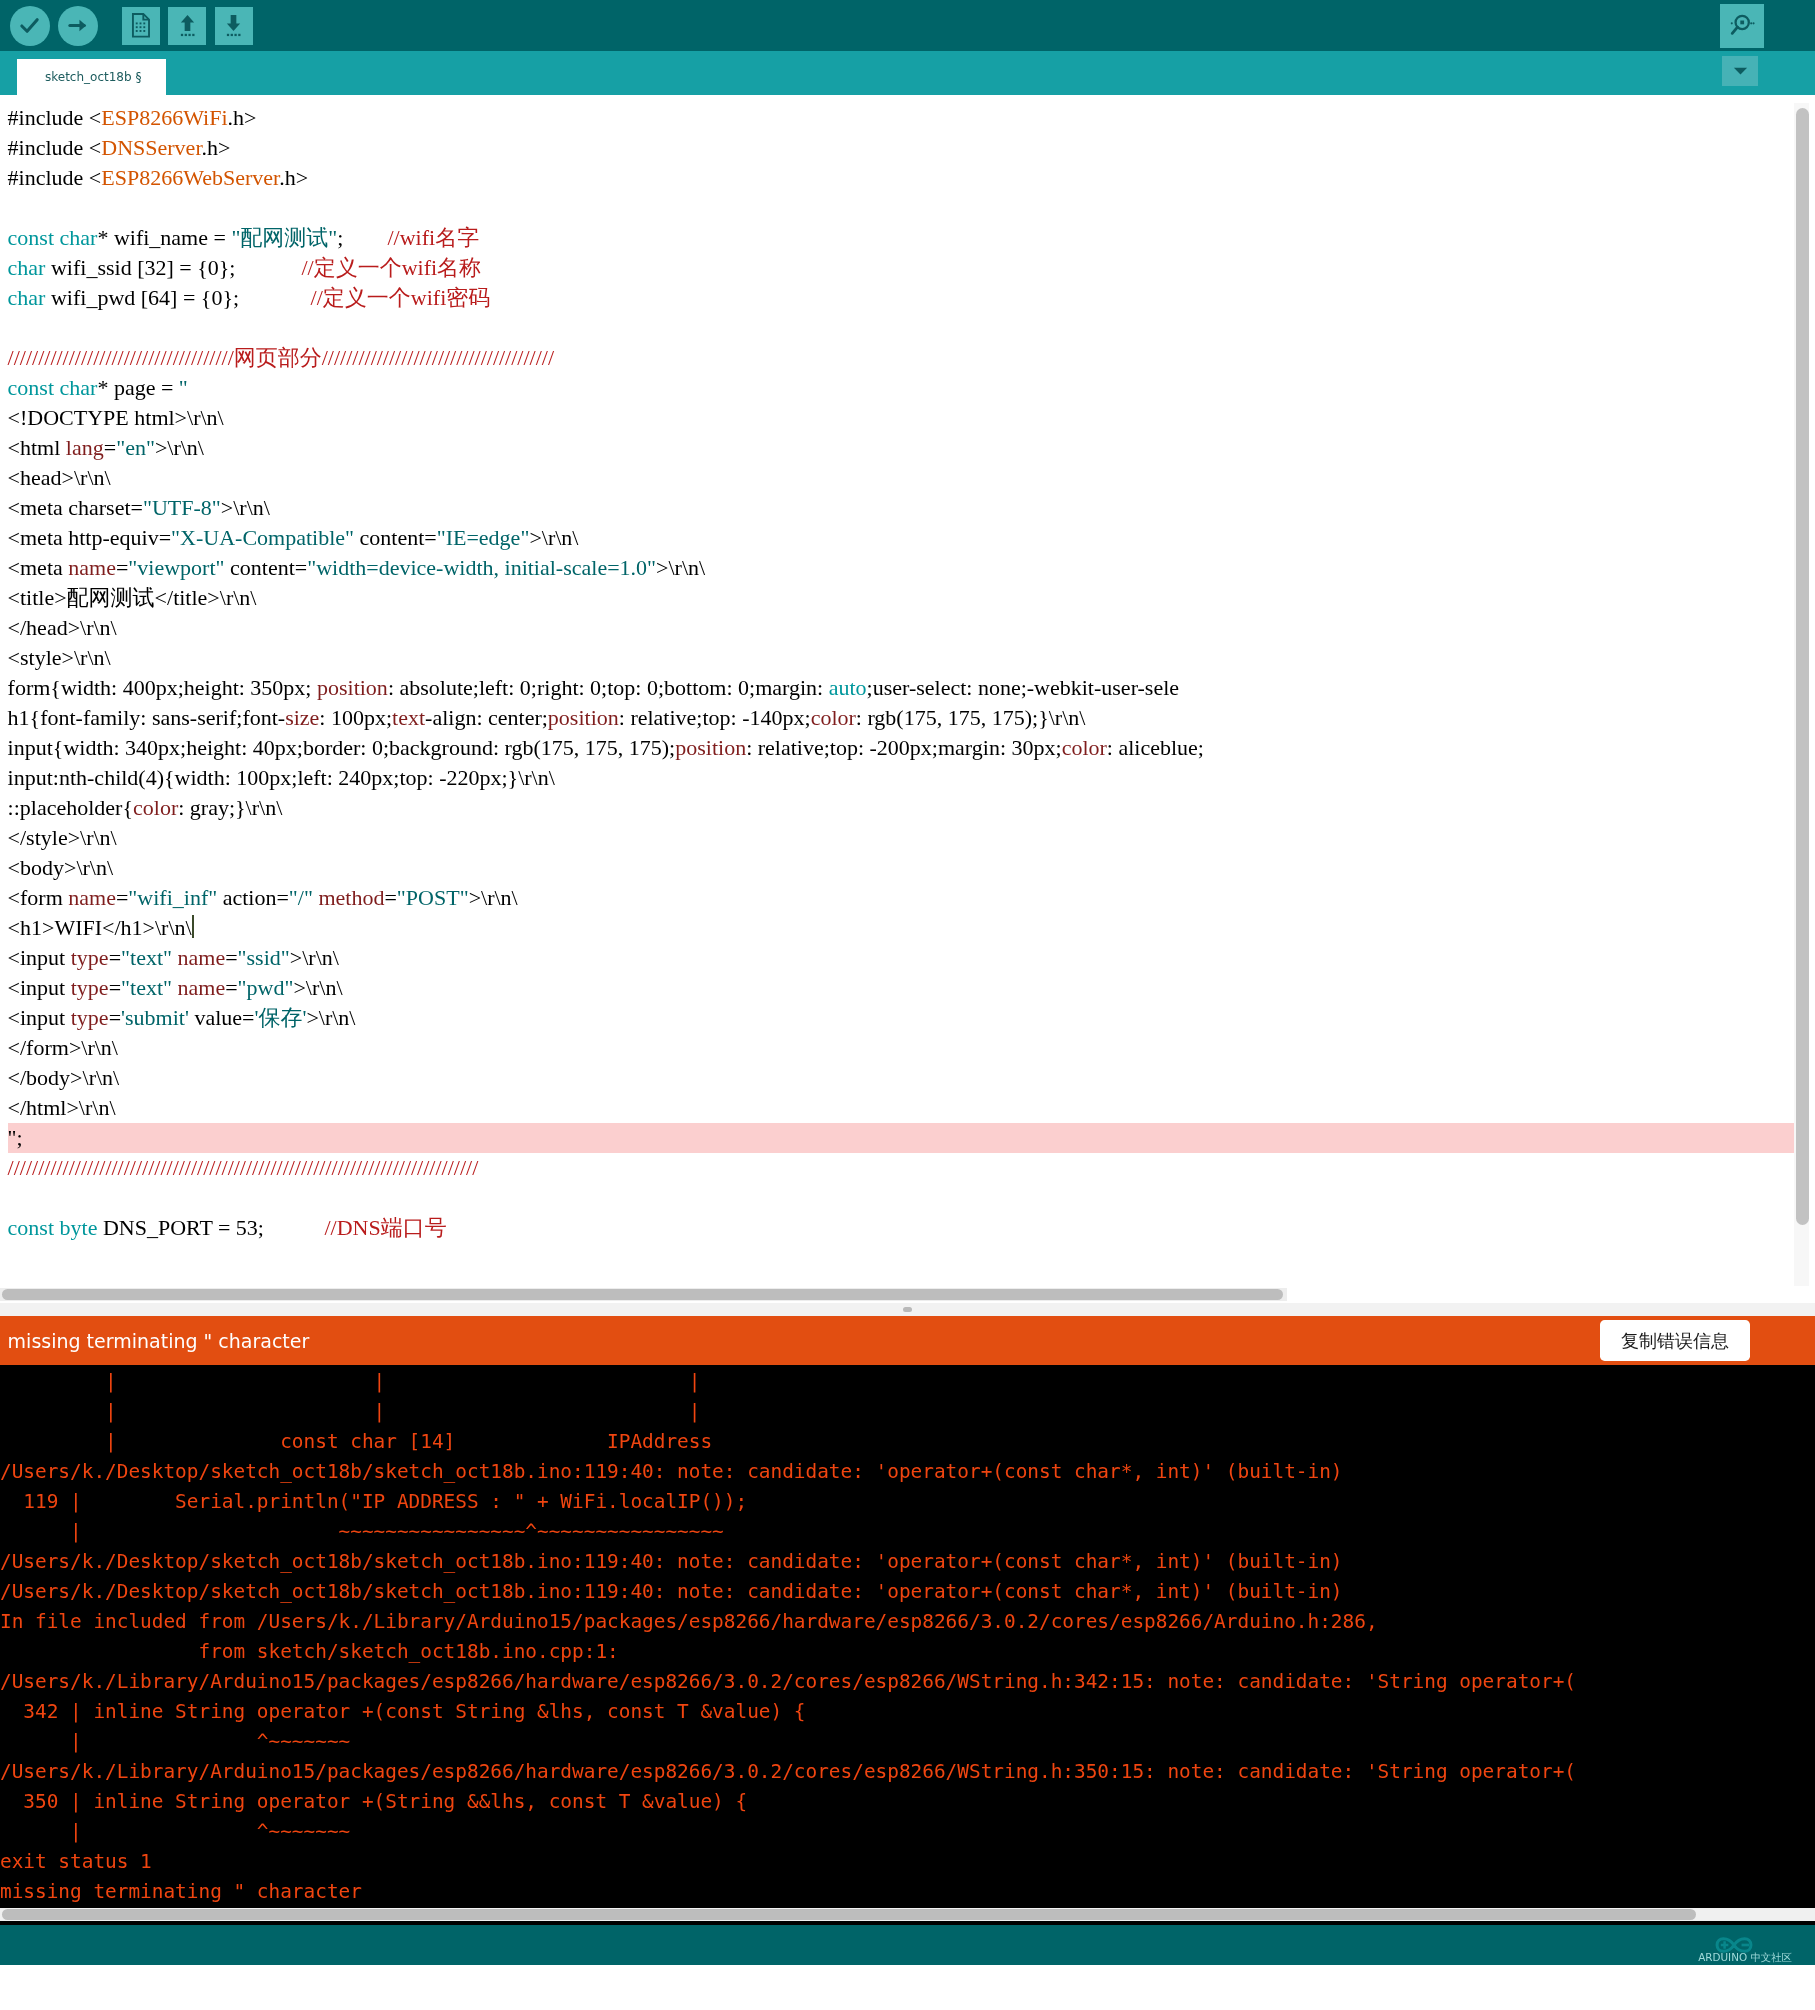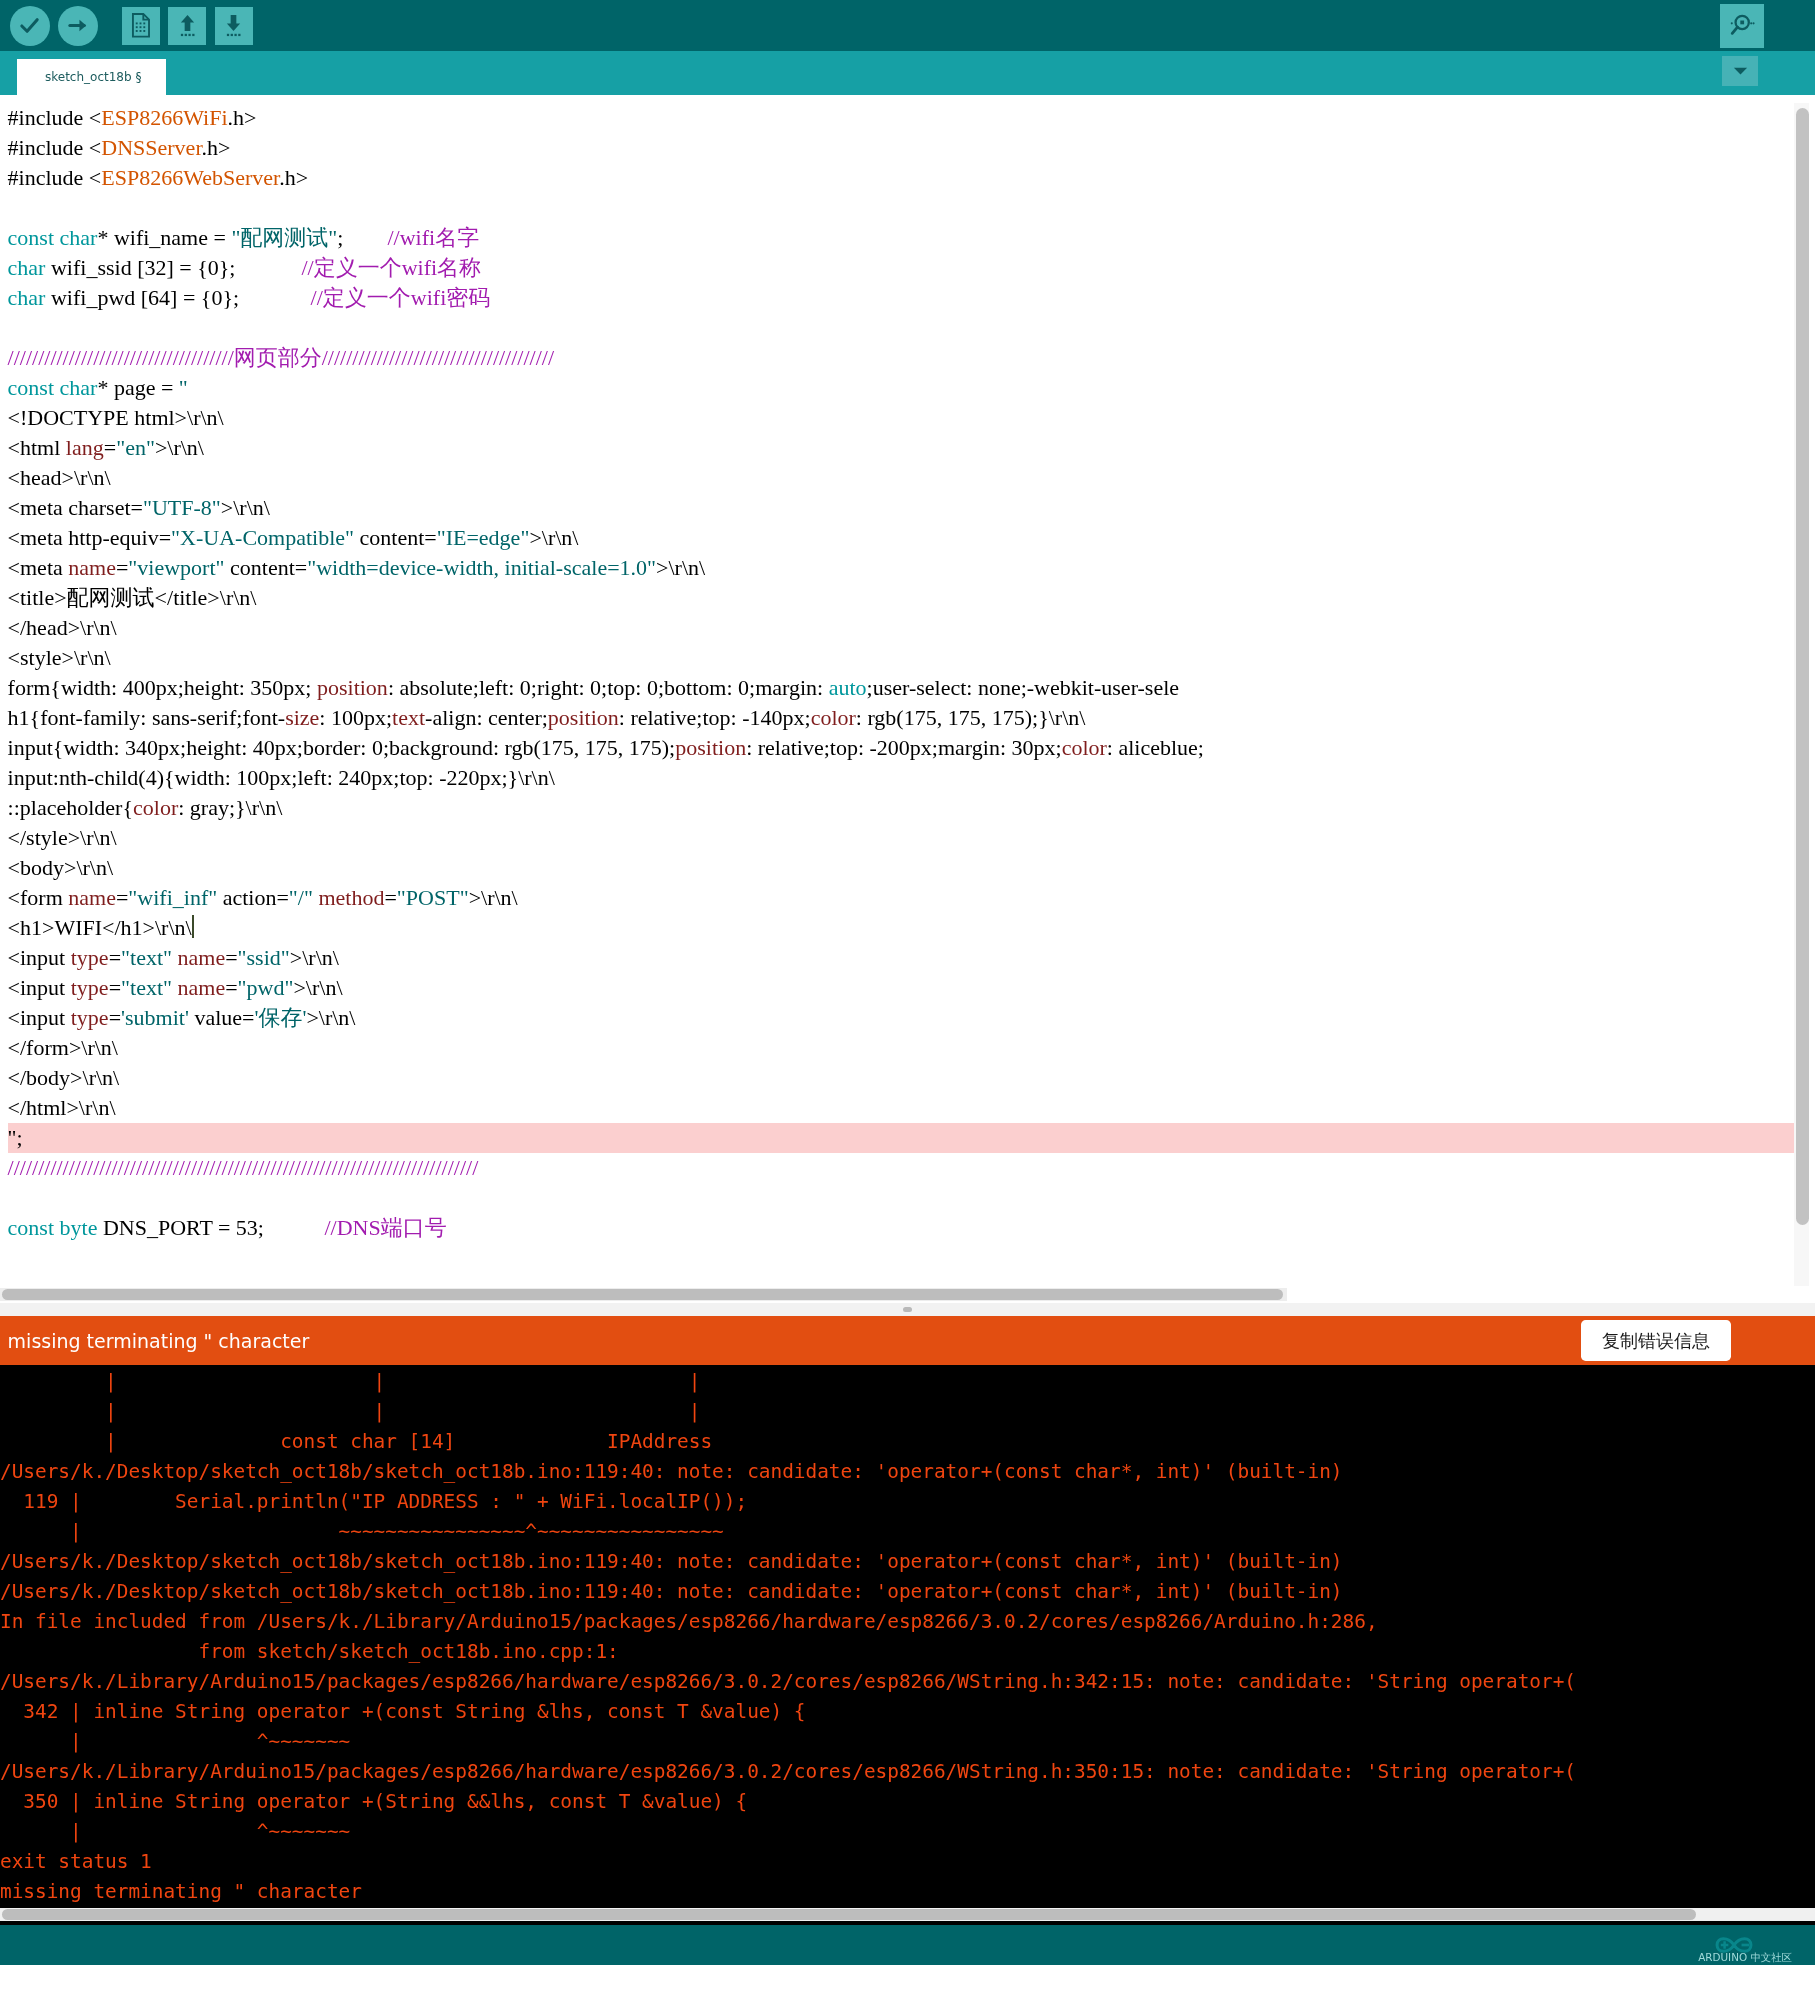--- a/index.html
+++ b/index.html
@@ -89,21 +89,21 @@
   }
   .code .ln { display: block; height: 30px; }
   .code .err-line {
     background: #fbcfcf;
     width: 1789px;
     display: block;
     height: 30px;
   }
   .kw   { color: #00979c; }
   .lib  { color: #d35400; }
-  .cm   { color: #a21caf; }
+  .cm   { color: #b91c1c; }
   .str  { color: #006468; }
   .attr { color: #7f1d1d; }
   .plain{ color: #000000; }
   .cursor {
     display: inline-block;
     width: 1.9px; height: 23px;
     background: #3b4a2a;
     vertical-align: -3.8px;
   }
 
@@ -162,21 +162,21 @@
     font-family: "DejaVu Sans", sans-serif;
   }
   .errbar-spacer { flex: 1; }
   .copy-btn {
     background: #ffffff;
     color: #1a1a1a;
     font-size: 18px;
     padding: 8.5px 21px;
     border-radius: 4.7px;
     cursor: pointer;
-    margin-right: 65px;
+    margin-right: 46px;
     font-family: "DejaVu Sans", sans-serif;
   }
 
   
   .console {
     background: #000000;
     height: 560px;
     overflow: hidden;
     position: relative;
     padding: 1.9px 0 0 0;

